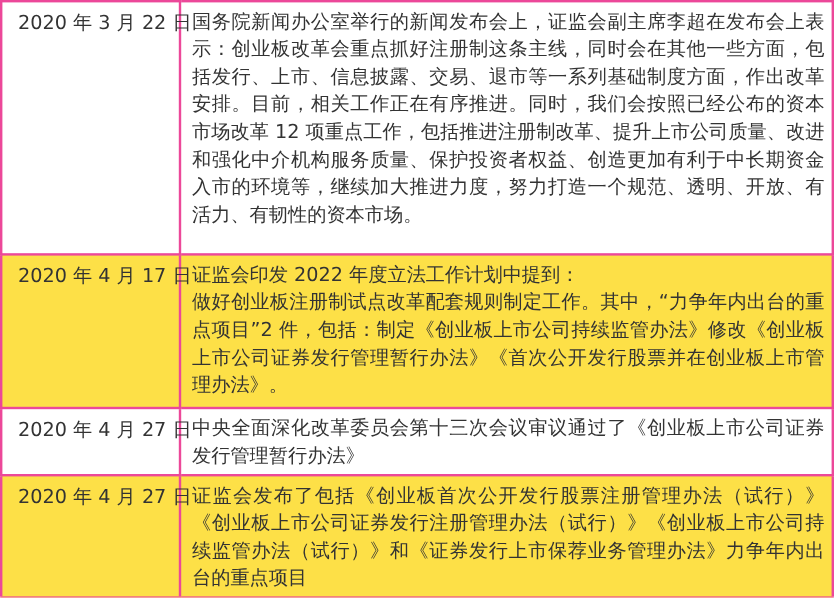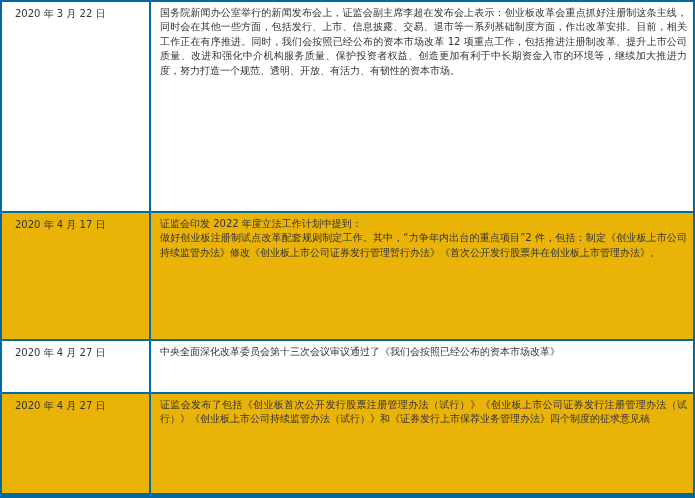--- a/index.html
+++ b/index.html
@@ -8,31 +8,31 @@
     background: #ffffff;
     font-family: "DejaVu Sans", sans-serif;
   }
   .timeline-table {
     width: 695px; height: 498px;
     border-collapse: collapse;
     table-layout: fixed;
     color: #333333;
   }
   .timeline-table td {
-    border: 2px solid #0369a1;
+    border: 2px solid #ec4899;
     vertical-align: top;
-    font-size: 10px;
+    font-size: 16px;
     line-height: 1.44;
   }
   .timeline-table tr:last-child td { border-bottom-width: 5px; }
   .col-date { width: 149px; }
   .date-cell { padding: 5px 4px 4px 13px; white-space: nowrap; }
   .event-cell { padding: 4px 6px 4px 9px; }
   .event-cell p { margin: 0; text-align: justify; }
-  tr.alt td { background: #eab308; }
+  tr.alt td { background: #fde047; }
   tr.plain td { background: #FFFFFF; }
 </style>
 </head>
 <body>
 
 <table class="timeline-table">
   <colgroup>
     <col class="col-date">
     <col>
   </colgroup>
@@ -52,25 +52,25 @@
       <td class="event-cell">
         <p>证监会印发 2022 年度立法工作计划中提到：</p>
         <p>做好创业板注册制试点改革配套规则制定工作。其中，“力争年内出台的重点项目”2 件，包括：制定《创业板上市公司持续监管办法》修改《创业板上市公司证券发行管理暂行办法》《首次公开发行股票并在创业板上市管理办法》。</p>
       </td>
     </tr>
     <tr class="plain" style="height:53px">
       <td class="date-cell">
         <span>2020 年 4 月 27 日</span>
       </td>
       <td class="event-cell">
-        <p>中央全面深化改革委员会第十三次会议审议通过了《我们会按照已经公布的资本市场改革》</p>
+        <p>中央全面深化改革委员会第十三次会议审议通过了《创业板上市公司证券发行管理暂行办法》</p>
       </td>
     </tr>
     <tr class="alt">
       <td class="date-cell">
         <span>2020 年 4 月 27 日</span>
       </td>
       <td class="event-cell">
-        <p>证监会发布了包括《创业板首次公开发行股票注册管理办法（试行）》《创业板上市公司证券发行注册管理办法（试行）》《创业板上市公司持续监管办法（试行）》和《证券发行上市保荐业务管理办法》四个制度的征求意见稿</p>
+        <p>证监会发布了包括《创业板首次公开发行股票注册管理办法（试行）》《创业板上市公司证券发行注册管理办法（试行）》《创业板上市公司持续监管办法（试行）》和《证券发行上市保荐业务管理办法》力争年内出台的重点项目</p>
       </td>
     </tr>
   </tbody>
 </table>
 
 </body></html>

